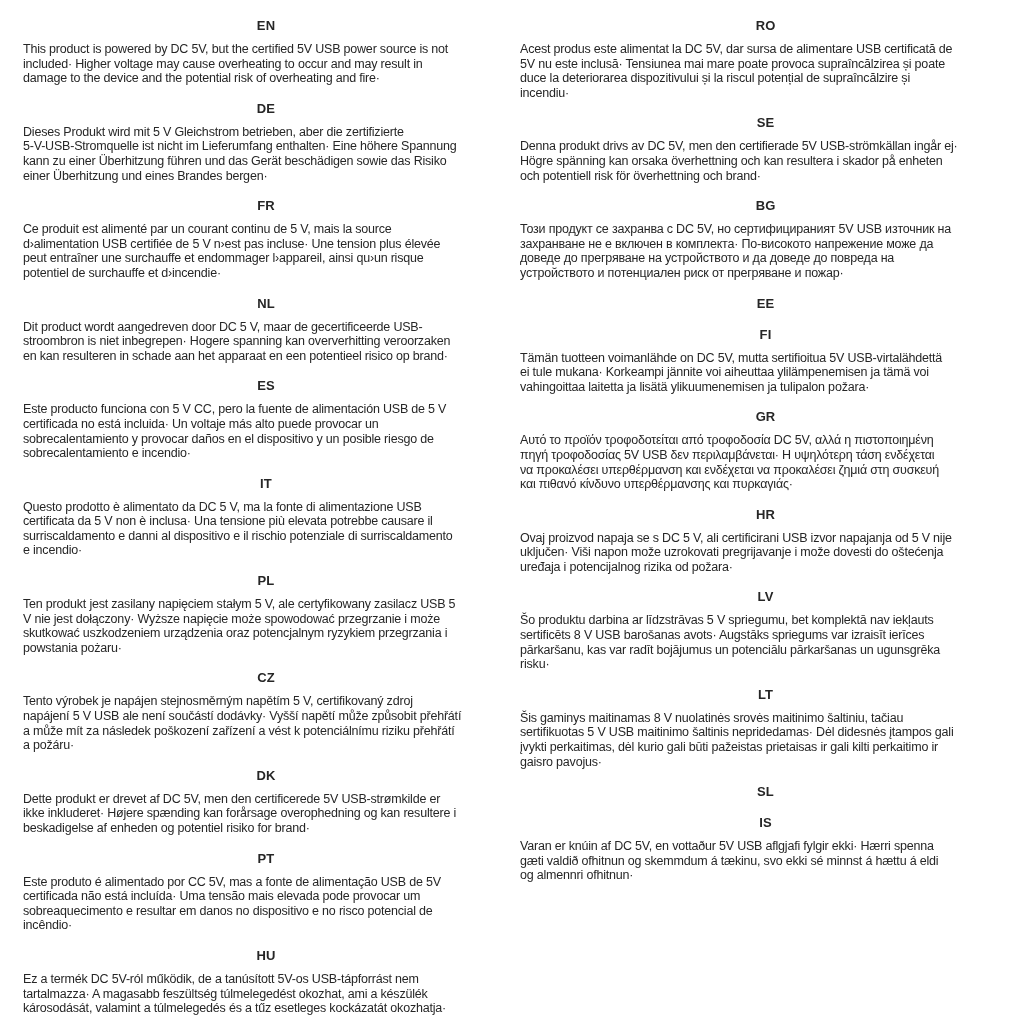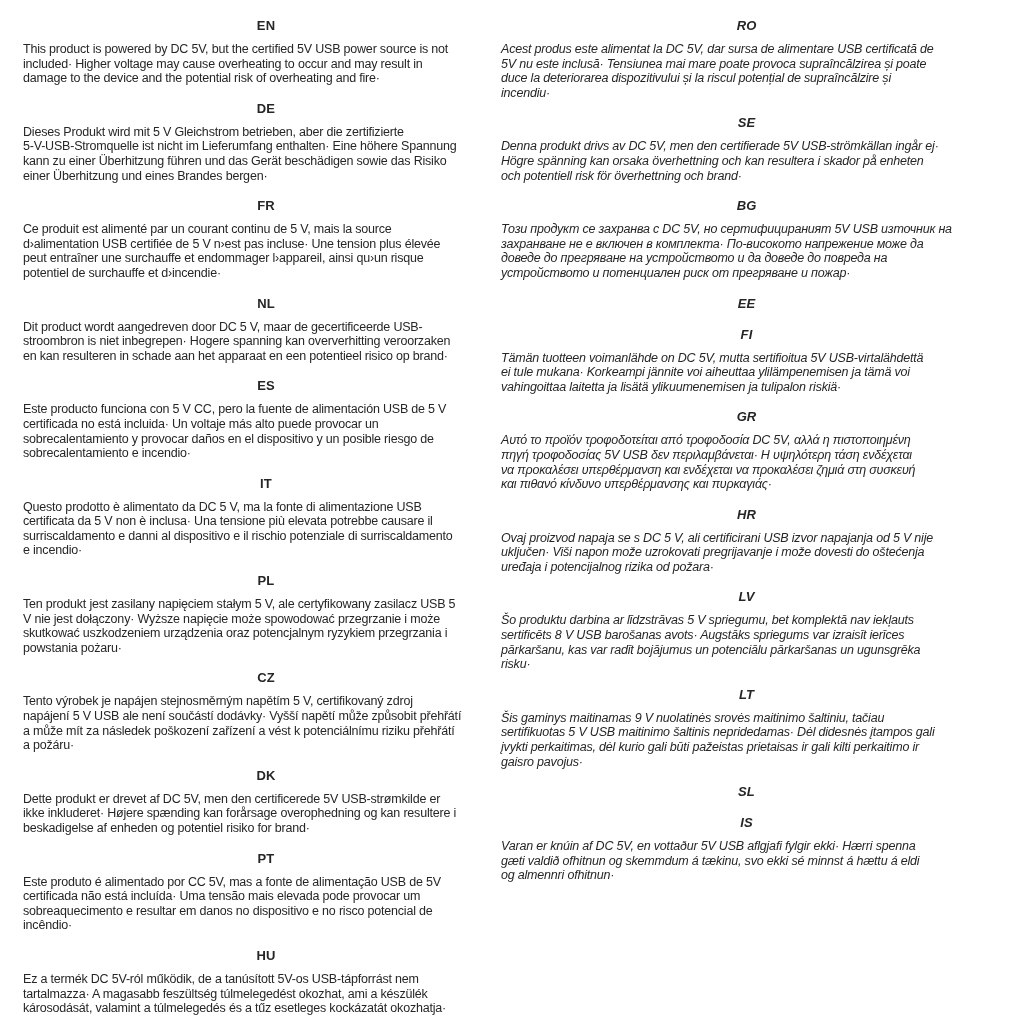--- a/index.html
+++ b/index.html
@@ -13,21 +13,21 @@
     position: relative;
     overflow: hidden;
     font-family: "Liberation Sans", sans-serif;
     color: #262626;
   }
   .col {
     position: absolute;
     top: 10px;
   }
   .col-left  { left: 20px;  width: 492px; }
-  .col-right { left: 498px; width: 497px; font-style: italic; }
+  .col-right { left: 517px; width: 497px; }
   .lang { margin: 0 0 15px 0; }
   .lang h2 {
     margin: 8px;
     font-size: 13px;
     line-height: 16px;
     font-weight: 700;
     letter-spacing: 0.1px;
     text-align: center;
   }
   .lang p {
@@ -164,21 +164,21 @@
     </section>
 
     <section class="lang">
       <h2>EE</h2>
     </section>
 
     <section class="lang">
       <h2>FI</h2>
       <p>Tämän tuotteen voimanlähde on DC 5V, mutta sertifioitua 5V USB-virtalähdettä
 ei tule mukana· Korkeampi jännite voi aiheuttaa ylilämpenemisen ja tämä voi
-vahingoittaa laitetta ja lisätä ylikuumenemisen ja tulipalon riskiä·</p>
+vahingoittaa laitetta ja lisätä ylikuumenemisen ja tulipalon požara·</p>
     </section>
 
     <section class="lang">
       <h2>GR</h2>
       <p>Αυτό το προϊόν τροφοδοτείται από τροφοδοσία DC 5V, αλλά η πιστοποιημένη
 πηγή τροφοδοσίας 5V USB δεν περιλαμβάνεται· Η υψηλότερη τάση ενδέχεται
 να προκαλέσει υπερθέρμανση και ενδέχεται να προκαλέσει ζημιά στη συσκευή
 και πιθανό κίνδυνο υπερθέρμανσης και πυρκαγιάς·</p>
     </section>
 
@@ -192,21 +192,21 @@
     <section class="lang">
       <h2>LV</h2>
       <p>Šo produktu darbina ar līdzstrāvas 5 V spriegumu, bet komplektā nav iekļauts
 sertificēts 8 V USB barošanas avots· Augstāks spriegums var izraisīt ierīces
 pārkaršanu, kas var radīt bojājumus un potenciālu pārkaršanas un ugunsgrēka
 risku·</p>
     </section>
 
     <section class="lang">
       <h2>LT</h2>
-      <p>Šis gaminys maitinamas 9 V nuolatinės srovės maitinimo šaltiniu, tačiau
+      <p>Šis gaminys maitinamas 8 V nuolatinės srovės maitinimo šaltiniu, tačiau
 sertifikuotas 5 V USB maitinimo šaltinis nepridedamas· Dėl didesnės įtampos gali
 įvykti perkaitimas, dėl kurio gali būti pažeistas prietaisas ir gali kilti perkaitimo ir
 gaisro pavojus·</p>
     </section>
 
 
     <section class="lang">
       <h2>SL</h2>
     </section>
 

